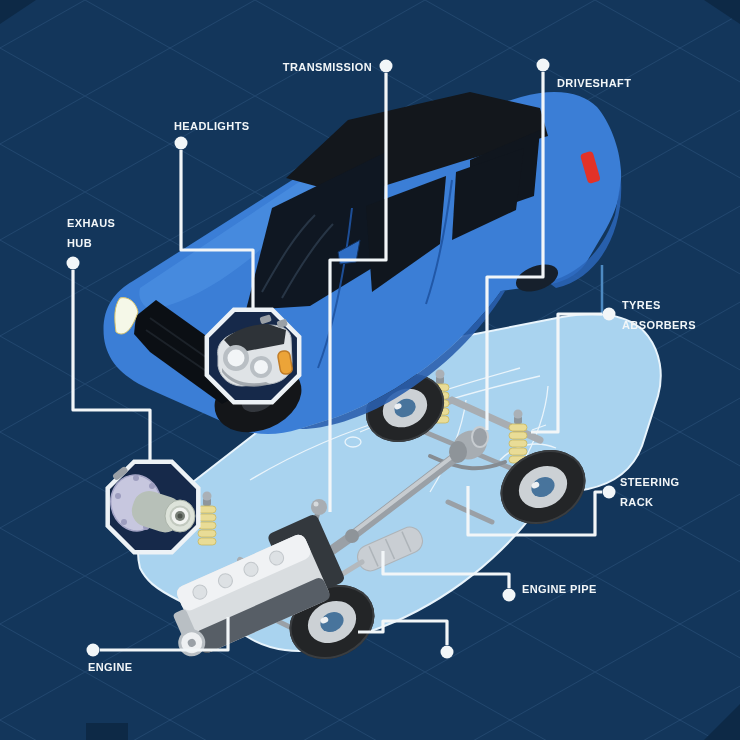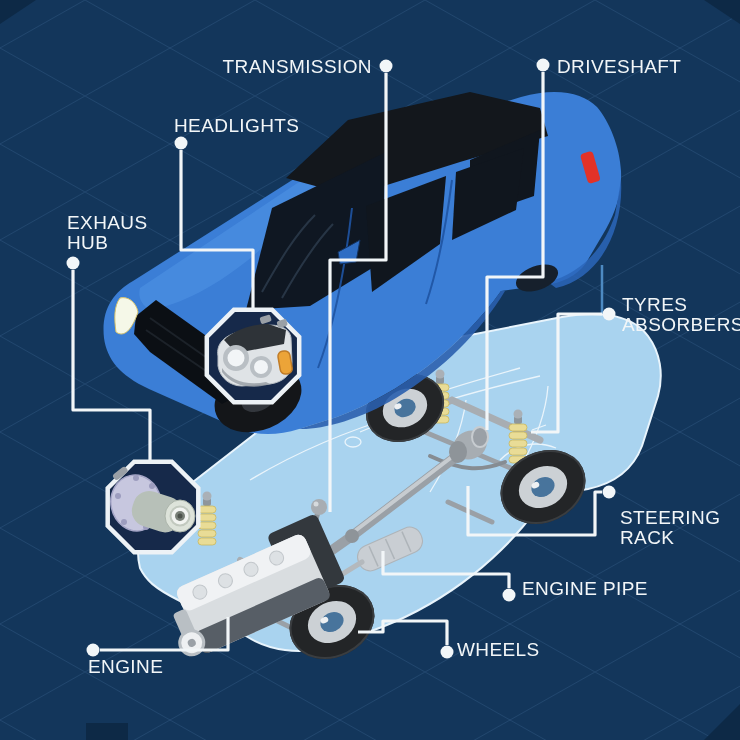--- a/index.html
+++ b/index.html
@@ -1,19 +1,19 @@
 <!DOCTYPE html>
 <html><head>
 <meta charset="utf-8">
 <style>
   html,body{margin:0;padding:0;background:#0b2136;}
   .stage{position:relative;width:740px;height:740px;background:#13365b;overflow:hidden;
          font-family:"Liberation Sans",sans-serif;}
   .stage svg{position:absolute;left:0;top:0;}
-  .label{position:absolute;color:#f2f6f8;font-weight:400;font-size:19px;line-height:20px;
+  .label{position:absolute;color:#f2f6f8;font-weight:700;font-size:11px;line-height:20px;
          letter-spacing:.4px;white-space:nowrap;z-index:10;}
 </style>
 </head>
 <body>
 
 <div class="stage">
 
 <svg width="740" height="740" viewBox="0 0 740 740">
   <defs>
     <pattern id="bp" width="170" height="96" patternUnits="userSpaceOnUse">
@@ -224,35 +224,34 @@
 
 <div class="label" style="left:212px;top:57px;width:160px;text-align:right">TRANSMISSION</div>
 
 <div class="label" style="left:174px;top:116px">HEADLIGHTS</div>
 
 <div class="label" style="left:67px;top:213px">
   <div>EXHAUS</div>
   <div>HUB</div>
 </div>
 
-<div class="label" style="left:557px;top:57px">
+<div class="label" style="left:557px;top:73px">
   <div>DRIVESHAFT</div>
 </div>
 
 <div class="label" style="left:622px;top:295px">
   <div>TYRES</div>
   <div>ABSORBERS</div>
 </div>
 
-<div class="label" style="left:620px;top:508px">
+<div class="label" style="left:620px;top:472px">
   <div>STEERING</div>
   <div>RACK</div>
 </div>
 
 <div class="label" style="left:522px;top:579px">ENGINE PIPE</div>
 
 <div class="label" style="left:457px;top:640px">
-  <div>WHEELS</div>
 </div>
 
 <div class="label" style="left:88px;top:657px">ENGINE</div>
 
 </div>
 
 </body></html>

